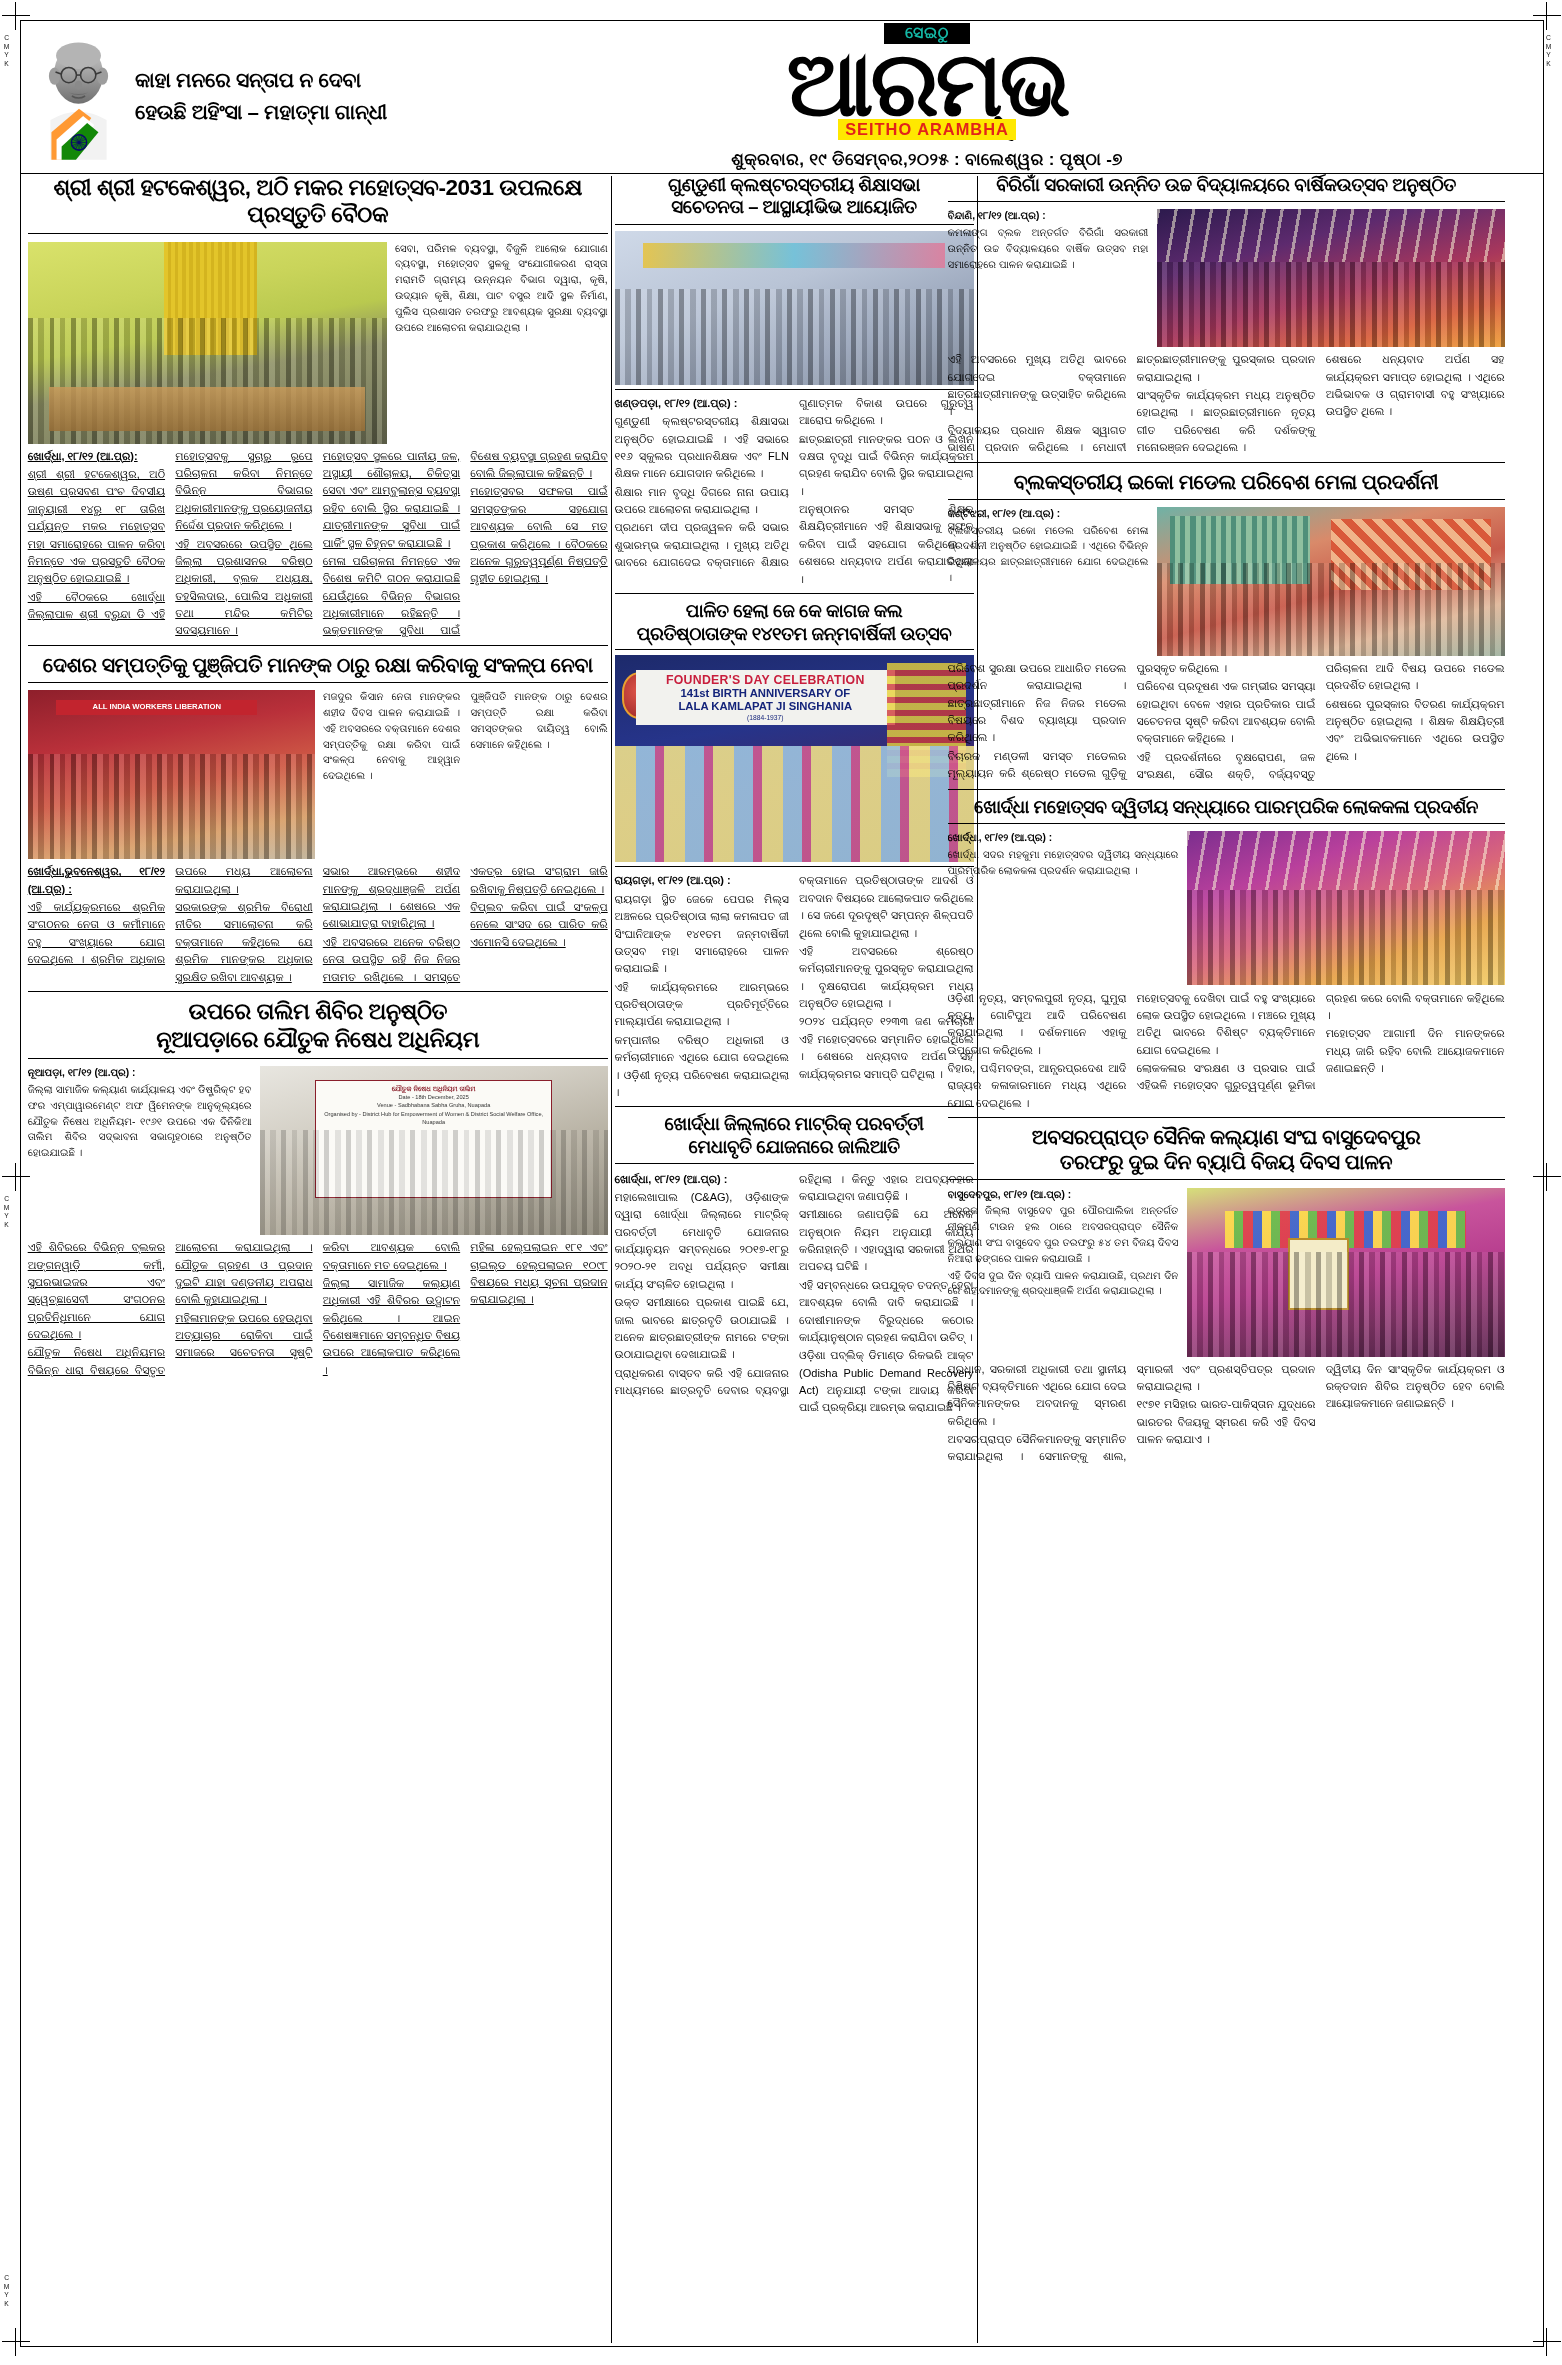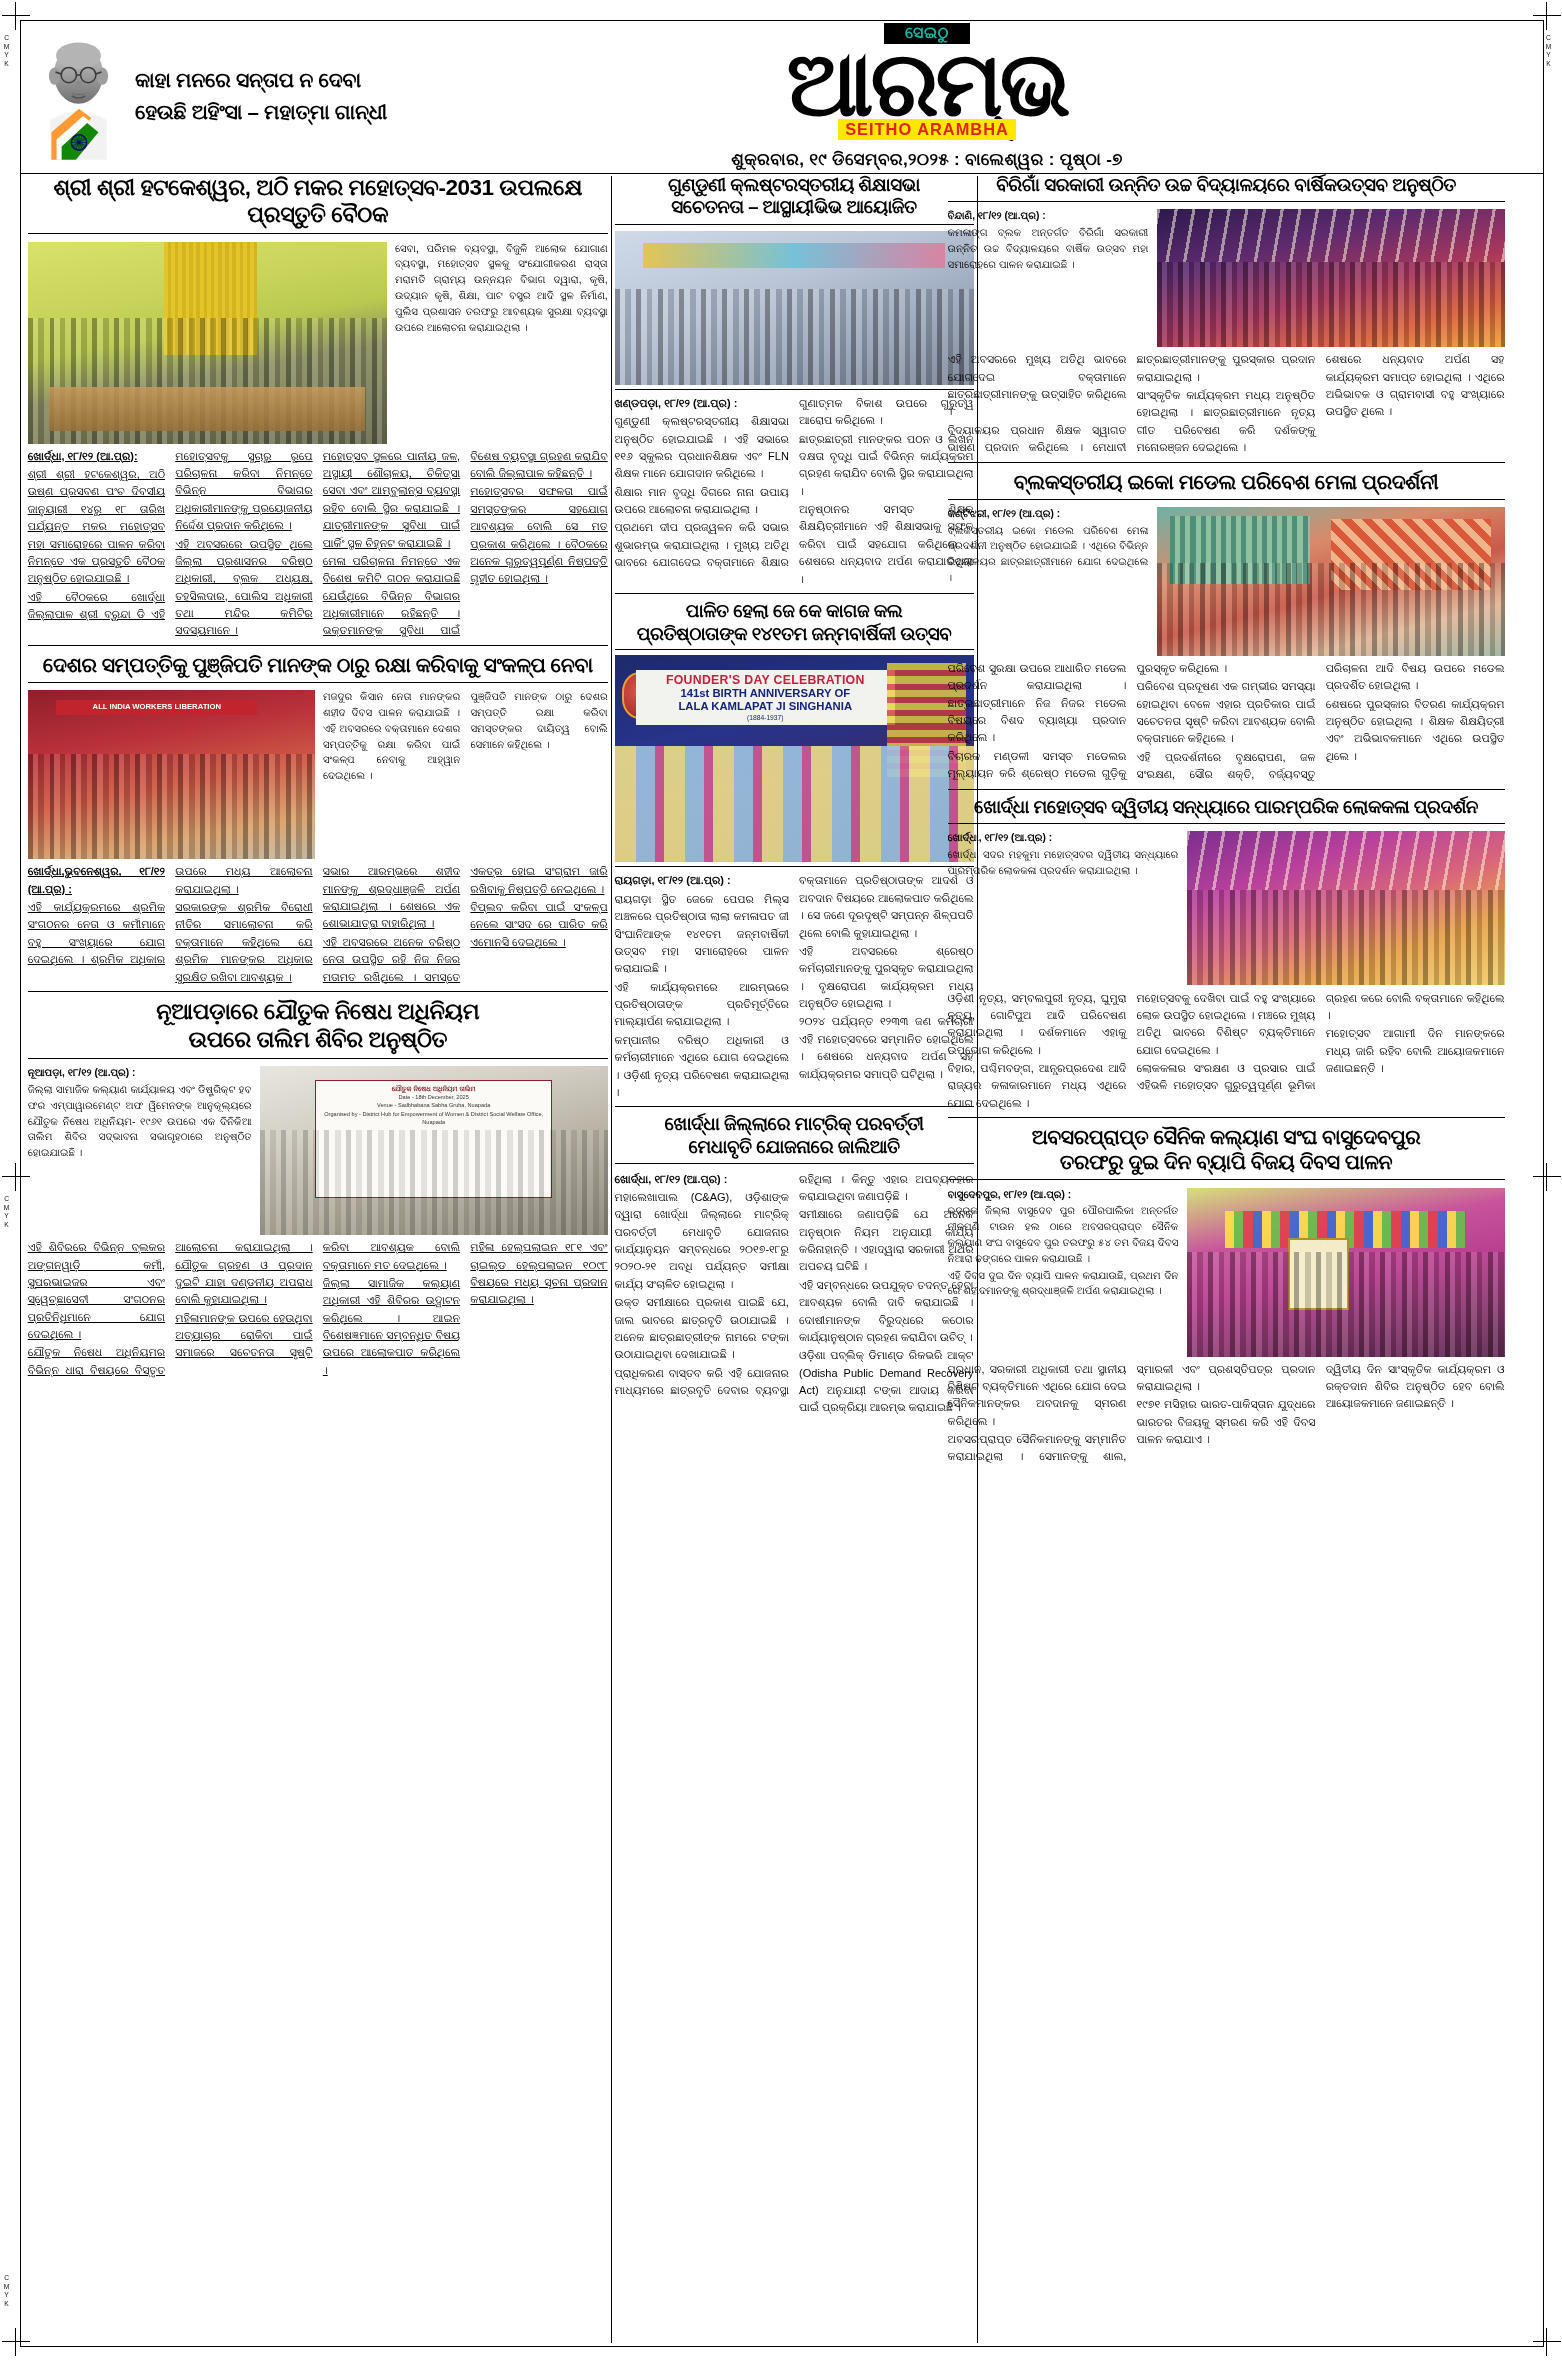--- a/index.html
+++ b/index.html
@@ -223,22 +223,22 @@
           <p>ସରକାରଙ୍କ ଶ୍ରମିକ ବିରୋଧୀ ନୀତିର ସମାଲୋଚନା କରି ବକ୍ତାମାନେ କହିଥିଲେ ଯେ ଶ୍ରମିକ ମାନଙ୍କର ଅଧିକାର ସୁରକ୍ଷିତ ରଖିବା ଆବଶ୍ୟକ ।</p>
           <p>ସଭାର ଆରମ୍ଭରେ ଶହୀଦ ମାନଙ୍କୁ ଶ୍ରଦ୍ଧାଞ୍ଜଳି ଅର୍ପଣ କରାଯାଇଥିଲା । ଶେଷରେ ଏକ ଶୋଭାଯାତ୍ରା ବାହାରିଥିଲା ।</p>
           <p>ଏହି ଅବସରରେ ଅନେକ ବରିଷ୍ଠ ନେତା ଉପସ୍ଥିତ ରହି ନିଜ ନିଜର ମତାମତ ରଖିଥିଲେ । ସମସ୍ତେ ଏକତ୍ର ହୋଇ ସଂଗ୍ରାମ ଜାରି ରଖିବାକୁ ନିଷ୍ପତ୍ତି ନେଇଥିଲେ ।</p>
           <p>ବିପ୍ଲବ କରିବା ପାଇଁ ସଂକଳ୍ପ ନେଲେ ସାଂସଦ ରେ ପାରିତ କରି ଏମୋନସି ଦେଇଥିଲେ ।</p>
         </div>
       </div>
 
       <div class="rulefull"></div>
 
       <div class="block">
+        <div class="hl h1">ଉପରେ ତାଲିମ ଶିବିର ଅନୁଷ୍ଠିତ</div>
         <div class="hl h1">ନୂଆପଡ଼ାରେ ଯୌତୁକ ନିଷେଧ ଅଧିନିୟମ</div>
-        <div class="hl h1">ଉପରେ ତାଲିମ ଶିବିର ଅନୁଷ୍ଠିତ</div>
         <div class="rulefull"></div>
         <div class="flowwrap">
           <div class="photo ph-train imgfloat-r" style="width:348px;height:169px;">
             <div class="posterdoc">
               <div class="pt">ଯୌତୁକ ନିଷେଧ ଅଧିନିୟମ ତାଲିମ</div>
               <div class="pl">Date - 18th December, 2025</div>
               <div class="pl">Venue - Sadbhabana Sabha Gruha, Nuapada</div>
               <div class="pl">Organised by - District Hub for Empowerment of Women &amp; District Social Welfare Office, Nuapada</div>
             </div>
             <div class="figures dim"></div>

